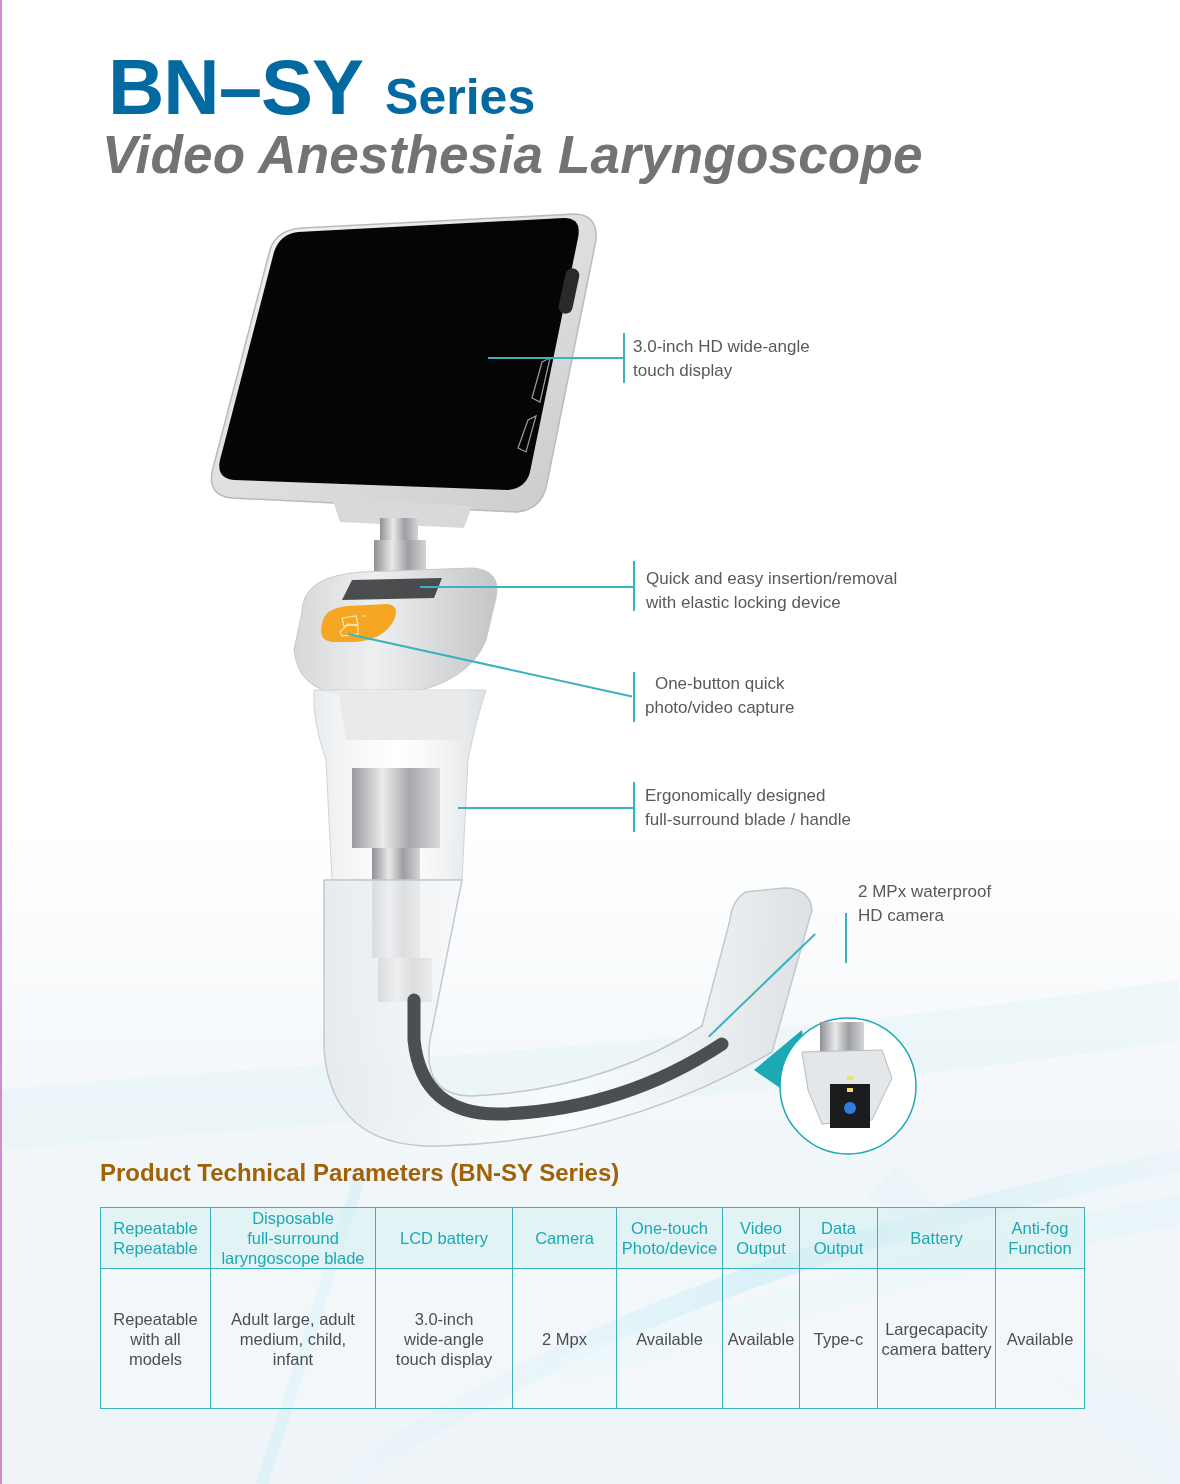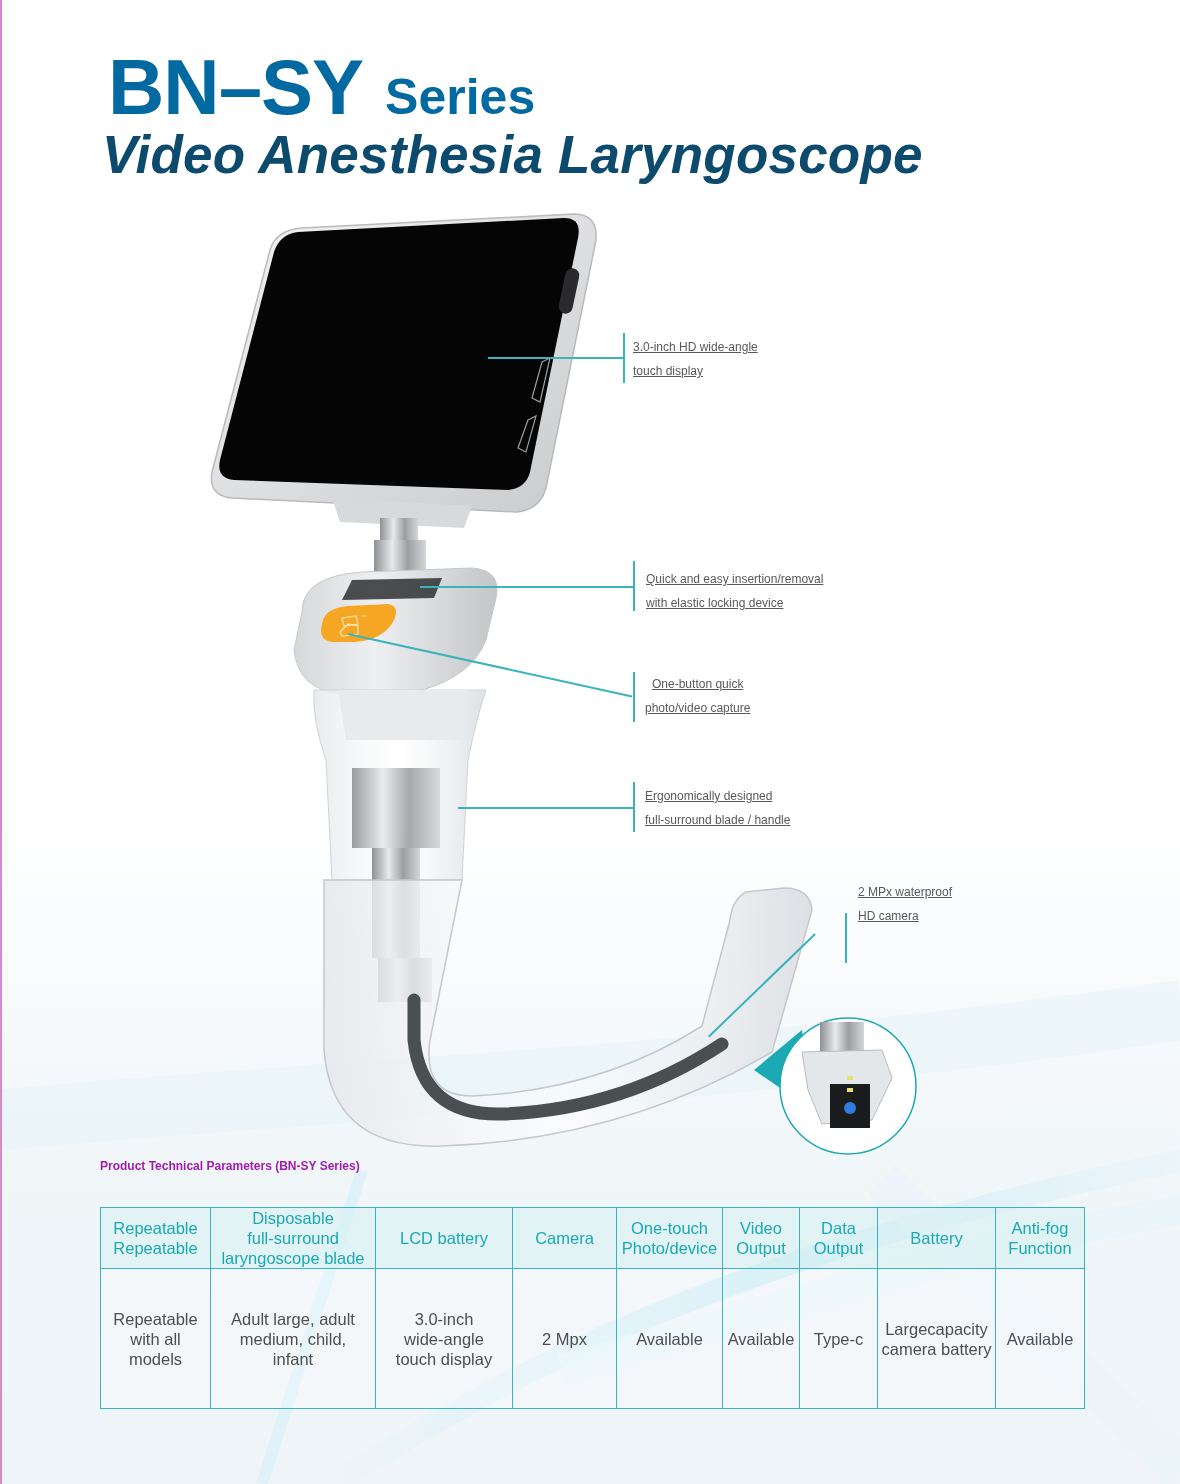--- a/index.html
+++ b/index.html
@@ -8,28 +8,28 @@
     position: relative;
     font-family: "Liberation Sans", sans-serif;
     background: linear-gradient(180deg, #ffffff 0%, #ffffff 55%, #f1f6f9 78%, #eef4f8 100%);
     border-left: 2px solid #d48ad0;
   }
   .bg-swoosh { position: absolute; left: 0; top: 0; width: 1180px; height: 1484px; pointer-events: none; }
 
   .title-line1 { position: absolute; left: 98px; top: 42px; color: #0369a1; font-weight: bold; white-space: nowrap; margin-left: 8px; }
   .title-model { font-size: 78px; letter-spacing: -1px; }
   .title-series { font-size: 50px; margin-left: 22px; }
-  .title-line2 { position: absolute; left: 100px; top: 124px; color: #0c4a6e; font-weight: bold; font-style: italic; font-size: 53px; white-space: nowrap; letter-spacing: 0.2px; }
+  .title-line2 { position: absolute; left: 100px; top: 124px; color: #737373; font-weight: bold; font-style: italic; font-size: 53px; white-space: nowrap; letter-spacing: 0.2px; }
 
   .device { position: absolute; left: 0; top: 0; width: 1180px; height: 1484px; }
 
-  .callout-text { position: absolute; color: #58595b; font-size: 12px; line-height: 24px; white-space: nowrap; text-decoration: underline; }
+  .callout-text { position: absolute; color: #58595b; font-size: 17px; line-height: 24px; white-space: nowrap; }
   .callout-line { position: absolute; background: #3bb3bd; }
 
-  .section-title { position: absolute; left: 98px; top: 1159px; color: #a21caf; font-weight: bold; font-size: 12px; white-space: nowrap; }
+  .section-title { position: absolute; left: 98px; top: 1159px; color: #a16207; font-weight: bold; font-size: 24px; white-space: nowrap; }
 
   table.params { position: absolute; left: 98px; top: 1187px; width: 984px; border-collapse: collapse; table-layout: fixed; margin-top: 20px; }
   table.params th, table.params td { border: 1.5px solid #3bb3bd; text-align: center; vertical-align: middle; font-weight: normal; font-size: 16.5px; line-height: 20px; padding: 0 2px; }
   table.params th { height: 56px; color: #1ba9b4; background: rgba(215, 240, 242, 0.55); }
   table.params td { height: 140px; color: #4d4e50; background: rgba(255,255,255,0.25); }
 </style>
 </head>
 <body>
 
 <svg class="bg-swoosh" viewBox="0 0 1180 1484">

